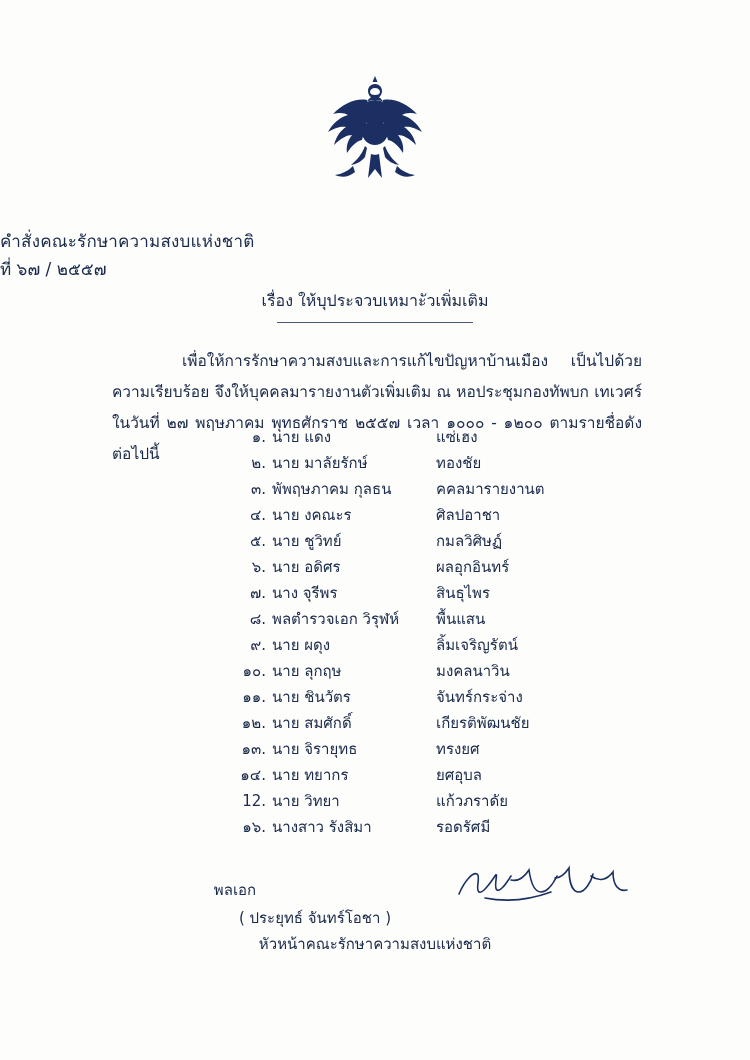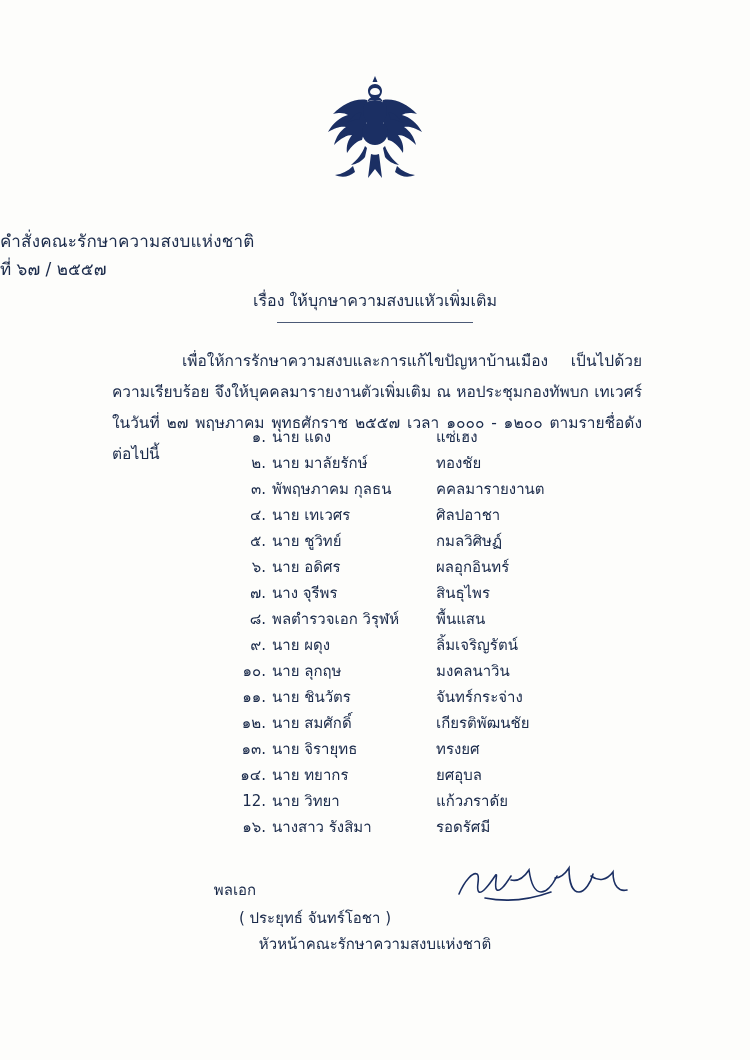--- a/index.html
+++ b/index.html
@@ -197,21 +197,21 @@
         <path d="M82 92c5 5 11 8 18 9-7 3-14 2-20-3l2-6z"></path>
       </g>
     </svg>
   </div>
 
   <div class="heading">
     <div class="line1">คำสั่งคณะรักษาความสงบแห่งชาติ</div>
     <div class="line2">ที่ ๖๗ / ๒๕๕๗</div>
   </div>
 
-  <div class="subject">เรื่อง ให้บุกษาความสงบแหัวเพิ่มเติม</div>
+  <div class="subject">เรื่อง ให้บุประจวบเหมาะัวเพิ่มเติม</div>
   <div class="rule"></div>
 
   <div class="body-para">เพื่อให้การรักษาความสงบและการแก้ไขปัญหาบ้านเมือง เป็นไปด้วยความเรียบร้อย จึงให้บุคคลมารายงานตัวเพิ่มเติม ณ หอประชุมกองทัพบก เทเวศร์ ในวันที่ ๒๗ พฤษภาคม พุทธศักราช ๒๕๕๗ เวลา ๑๐๐๐ - ๑๒๐๐ ตามรายชื่อดังต่อไปนี้</div>
 
   <div class="name-list">
     <div class="name-row">
       <span class="num">๑.</span>
       <span class="nm">นาย แดง</span>
       <span class="sn">แซ่เฮง</span>
     </div>
@@ -220,21 +220,21 @@
       <span class="nm">นาย มาลัยรักษ์</span>
       <span class="sn">ทองชัย</span>
     </div>
     <div class="name-row">
       <span class="num">๓.</span>
       <span class="nm">พัพฤษภาคม กุลธน</span>
       <span class="sn">คคลมารายงานต</span>
     </div>
     <div class="name-row">
       <span class="num">๔.</span>
-      <span class="nm">นาย เทเวศร</span>
+      <span class="nm">นาย งคณะร</span>
       <span class="sn">ศิลปอาชา</span>
     </div>
     <div class="name-row">
       <span class="num">๕.</span>
       <span class="nm">นาย ชูวิทย์</span>
       <span class="sn">กมลวิศิษฏ์</span>
     </div>
     <div class="name-row">
       <span class="num">๖.</span>
       <span class="nm">นาย อดิศร</span>

